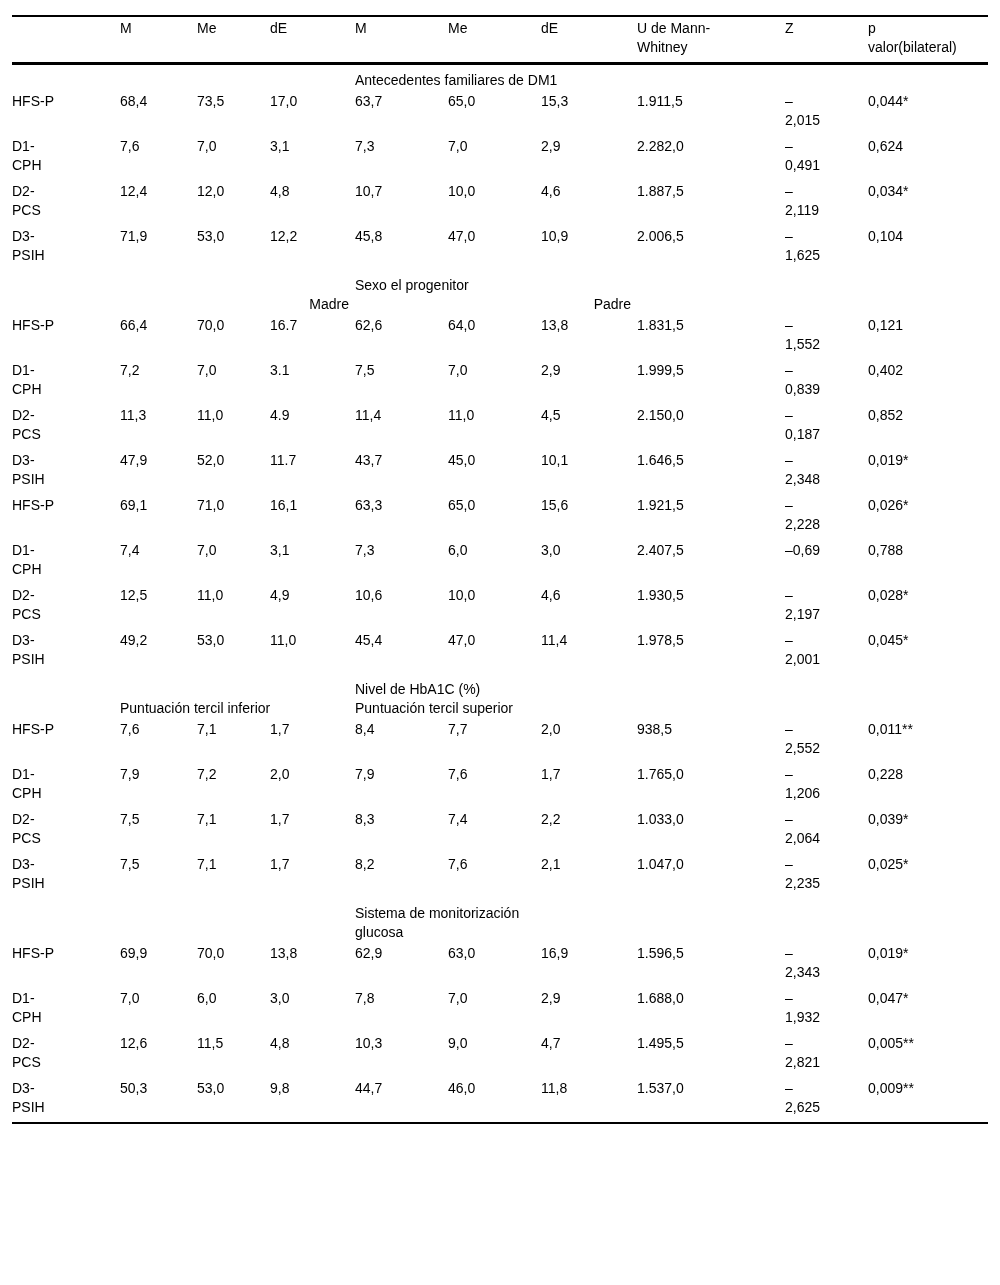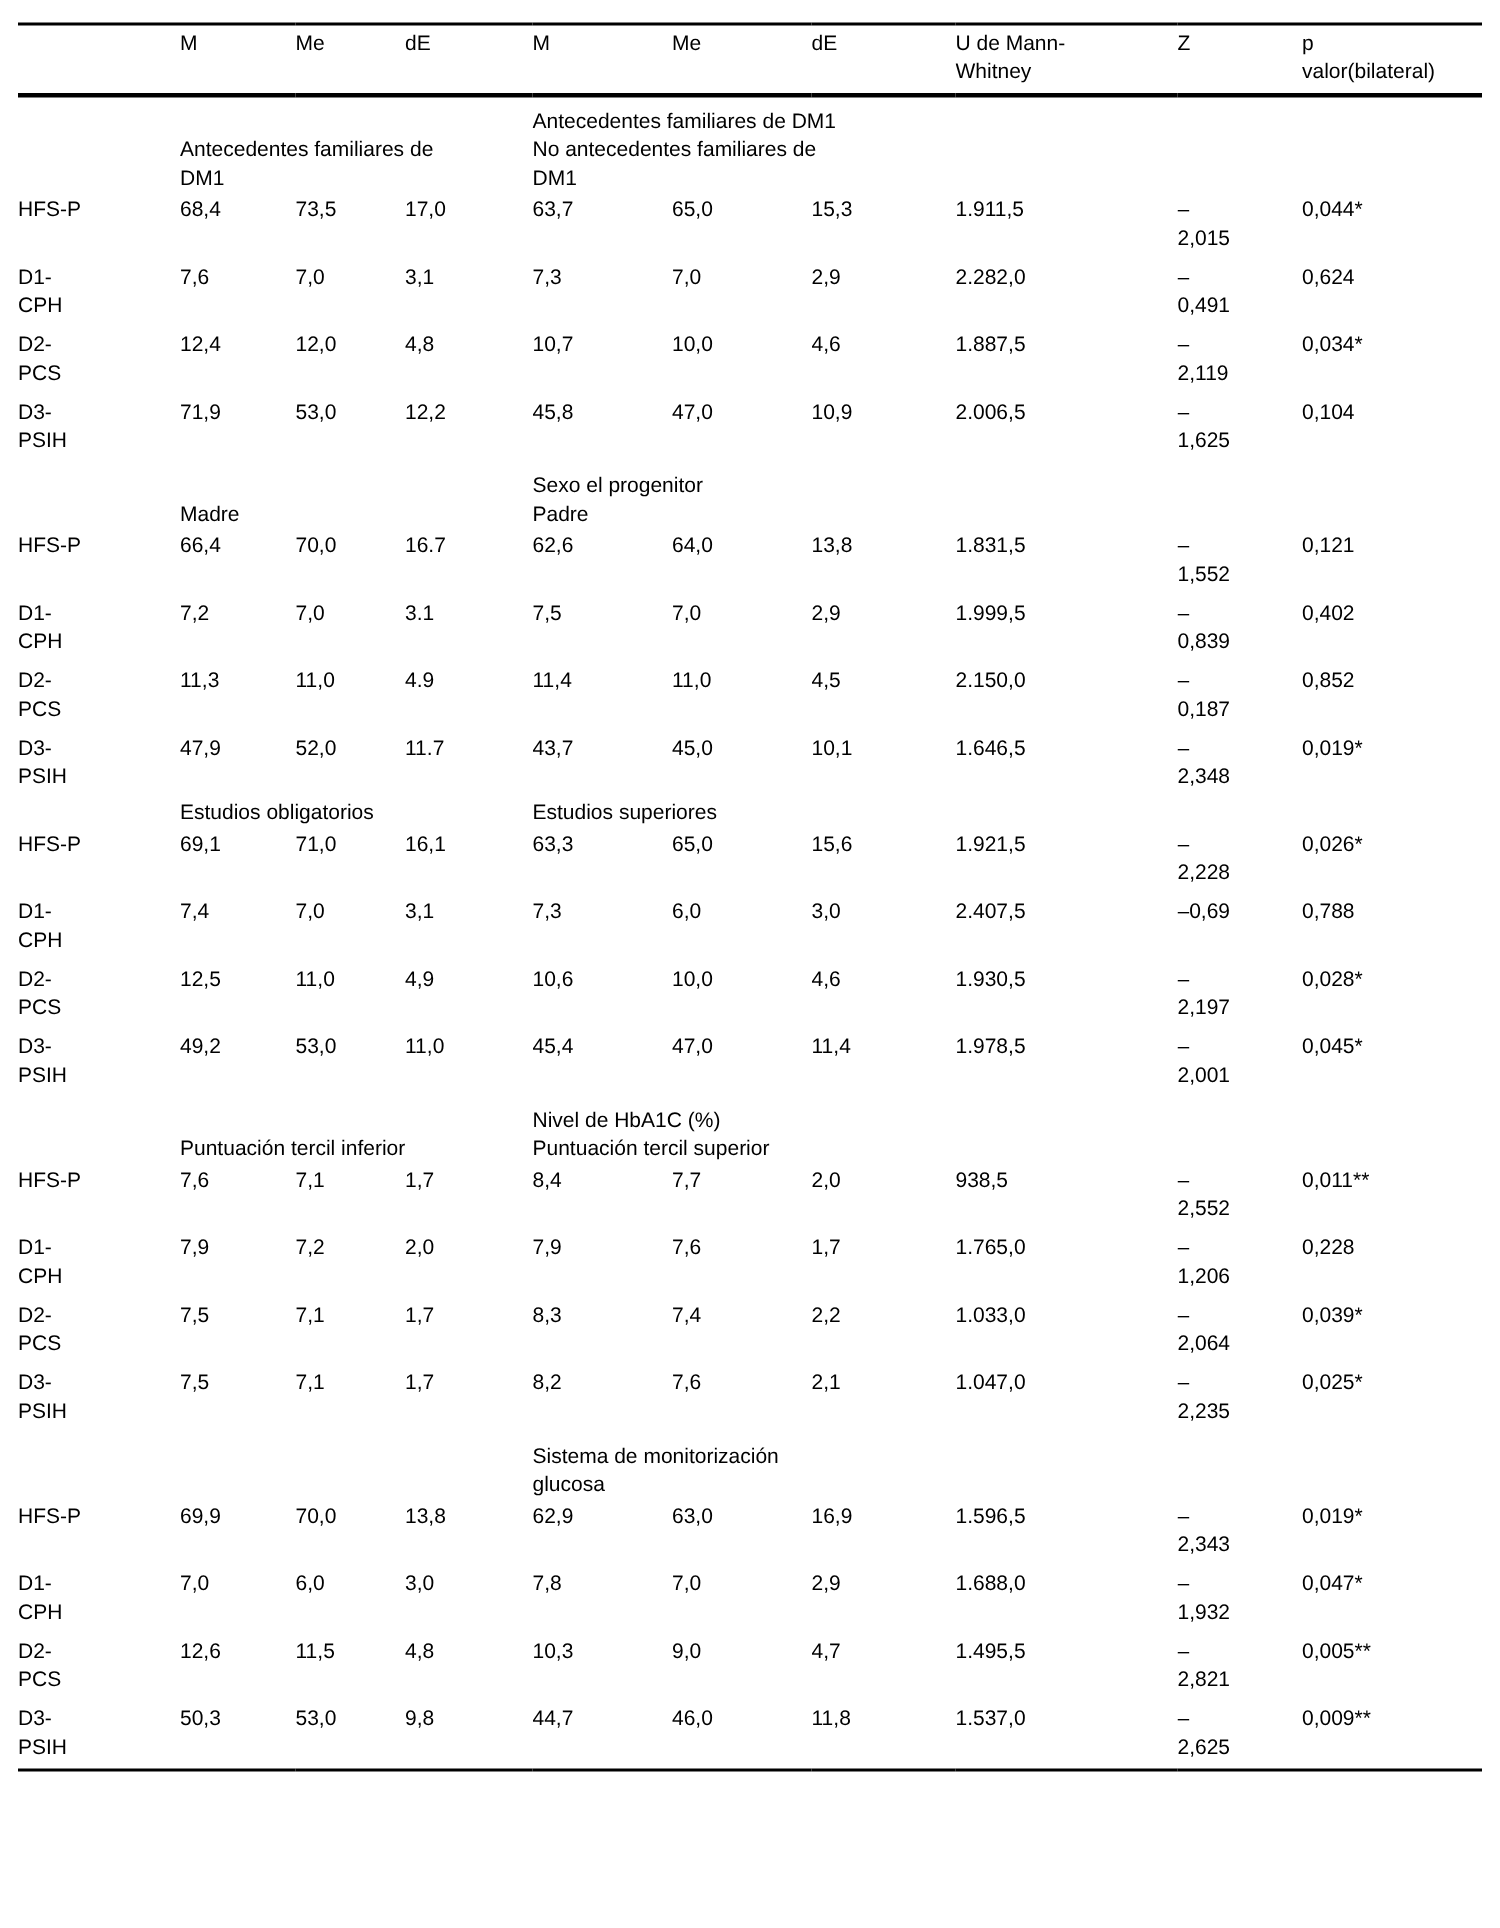--- a/index.html
+++ b/index.html
@@ -42,21 +42,21 @@
   tr.title-row td {
     padding: 6px 0 0 0;
   }
   td.section-title {
     text-align: center;
   }
   tr.group-row td {
     padding: 0 6px 0 0;
   }
   tr.group-row td.g-center {
-    text-align: left;
+    text-align: right;
   }
   tr.group-row td.g-left {
     text-align: left;
   }
 </style>
 </head>
 <body>
 
 <table class="stats">
   <colgroup>
@@ -87,30 +87,20 @@
 valor(bilateral)</th>
       </tr>
   </thead>
   <tbody>
       <tr class="title-row">
         <td></td>
         <td colspan="3"></td>
         <td colspan="3" class="section-title">Antecedentes familiares de DM1</td>
         <td colspan="3"></td>
       </tr>
-      <tr class="group-row">
-        <td></td>
-        <td colspan="3" class="g-left">Antecedentes familiares de
-DM1</td>
-        <td colspan="3" class="g-left">No antecedentes familiares de
-DM1</td>
-        <td></td>
-        <td></td>
-        <td></td>
-      </tr>
       <tr>
         <td>HFS-P</td>
         <td>68,4</td>
         <td>73,5</td>
         <td>17,0</td>
         <td>63,7</td>
         <td>65,0</td>
         <td>15,3</td>
         <td>1.911,5</td>
         <td>–
@@ -221,28 +211,20 @@
         <td>52,0</td>
         <td>11.7</td>
         <td>43,7</td>
         <td>45,0</td>
         <td>10,1</td>
         <td>1.646,5</td>
         <td>–
 2,348</td>
         <td>0,019*</td>
       </tr>
-      <tr class="group-row">
-        <td></td>
-        <td colspan="3" class="g-center">Estudios obligatorios</td>
-        <td colspan="3" class="g-center">Estudios superiores</td>
-        <td></td>
-        <td></td>
-        <td></td>
-      </tr>
       <tr>
         <td>HFS-P</td>
         <td>69,1</td>
         <td>71,0</td>
         <td>16,1</td>
         <td>63,3</td>
         <td>65,0</td>
         <td>15,6</td>
         <td>1.921,5</td>
         <td>–

